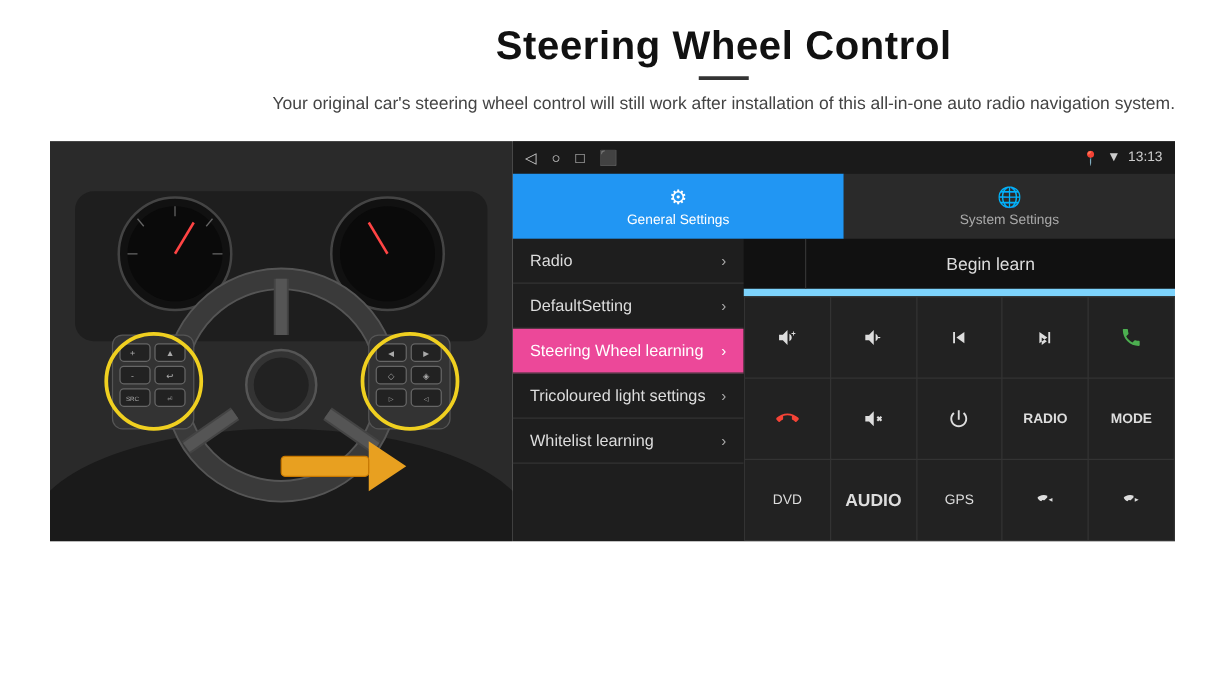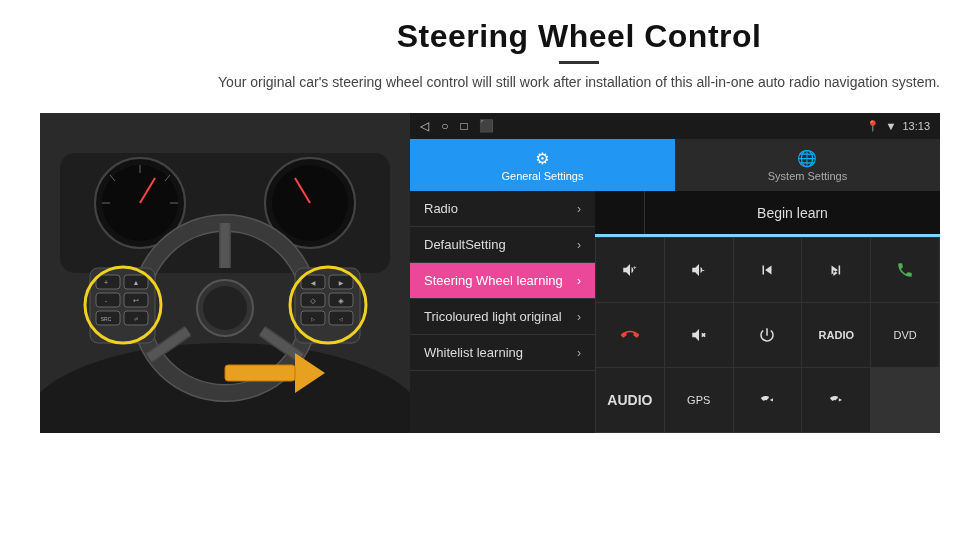--- a/index.html
+++ b/index.html
@@ -185,21 +185,21 @@
       flex: 1;
       background: #111;
       display: flex;
       flex-direction: column;
     }
 
     
     .begin-learn-row {
       display: flex;
       align-items: center;
-      border-bottom: 3px solid #7dd3fc;
+      border-bottom: 6px solid #7dd3fc;
       height: 46px;
     }
 
     .begin-learn-left {
       width: 50px;
       border-right: 1px solid #333;
       height: 100%;
     }
 
     .begin-learn-btn {
@@ -373,21 +373,21 @@
           </div>
           <div class="menu-item">
             <span class="menu-item-text">DefaultSetting</span>
             <span class="chevron">›</span>
           </div>
           <div class="menu-item active">
             <span class="menu-item-text">Steering Wheel learning</span>
             <span class="chevron">›</span>
           </div>
           <div class="menu-item">
-            <span class="menu-item-text">Tricoloured light original</span>
+            <span class="menu-item-text">Tricoloured light settings</span>
             <span class="chevron">›</span>
           </div>
           <div class="menu-item">
             <span class="menu-item-text">Whitelist learning</span>
             <span class="chevron">›</span>
           </div>
         </div>
 
         <div class="right-content">
 
@@ -435,20 +435,21 @@
               <svg viewBox="0 0 24 24" xmlns="http://www.w3.org/2000/svg">
                 <path d="M3 9v6h4l5 5V4L7 9H3zm16.59 3L21 10.59 19.41 9 18 10.41 16.59 9 15 10.59 16.41 12 15 13.41 16.59 15 18 13.59 19.41 15 21 13.41z" fill="#ddd"></path>
               </svg>
             </div>
             <div class="grid-btn">
               <svg viewBox="0 0 24 24" xmlns="http://www.w3.org/2000/svg">
                 <path d="M13 3h-2v10h2V3zm4.83 2.17l-1.42 1.42C17.99 7.86 19 9.81 19 12c0 3.87-3.13 7-7 7s-7-3.13-7-7c0-2.19 1.01-4.14 2.58-5.42L6.17 5.17C4.23 6.82 3 9.26 3 12c0 4.97 4.03 9 9 9s9-4.03 9-9c0-2.74-1.23-5.18-3.17-6.83z" fill="#ddd"></path>
               </svg>
             </div>
             <div class="grid-btn" style="font-size:11px; color:#ddd; font-weight:bold;">RADIO</div>
+            <div class="grid-btn" style="font-size:11px; color:#ddd; font-weight:bold;">MODE</div>
 
             <div class="grid-btn" style="font-size:11px; color:#ddd; font-weight:normal;">DVD</div>
             <div class="grid-btn" style="font-size:14px; color:#ddd; font-weight:bold;">AUDIO</div>
             <div class="grid-btn" style="font-size:11px; color:#ddd; font-weight:normal;">GPS</div>
             <div class="grid-btn">
               <svg viewBox="0 0 32 24" xmlns="http://www.w3.org/2000/svg">
                 <path d="M4.62 8.79c1.44 2.83 3.76 5.14 6.59 6.59l2.2-2.2c.27-.27.67-.36 1.02-.24.8.27 1.65.44 2.52.52L22 8.5V5.45C20.31 4.52 18.22 4 16 4 10.48 4 5.58 6.8 4.62 8.79z" fill="#ddd" transform="scale(0.8) translate(2,2)"></path>
                 <path d="M18 10l-8 4 8 4z" fill="#ddd" transform="translate(14, 2) scale(0.7)"></path>
               </svg>
             </div>

